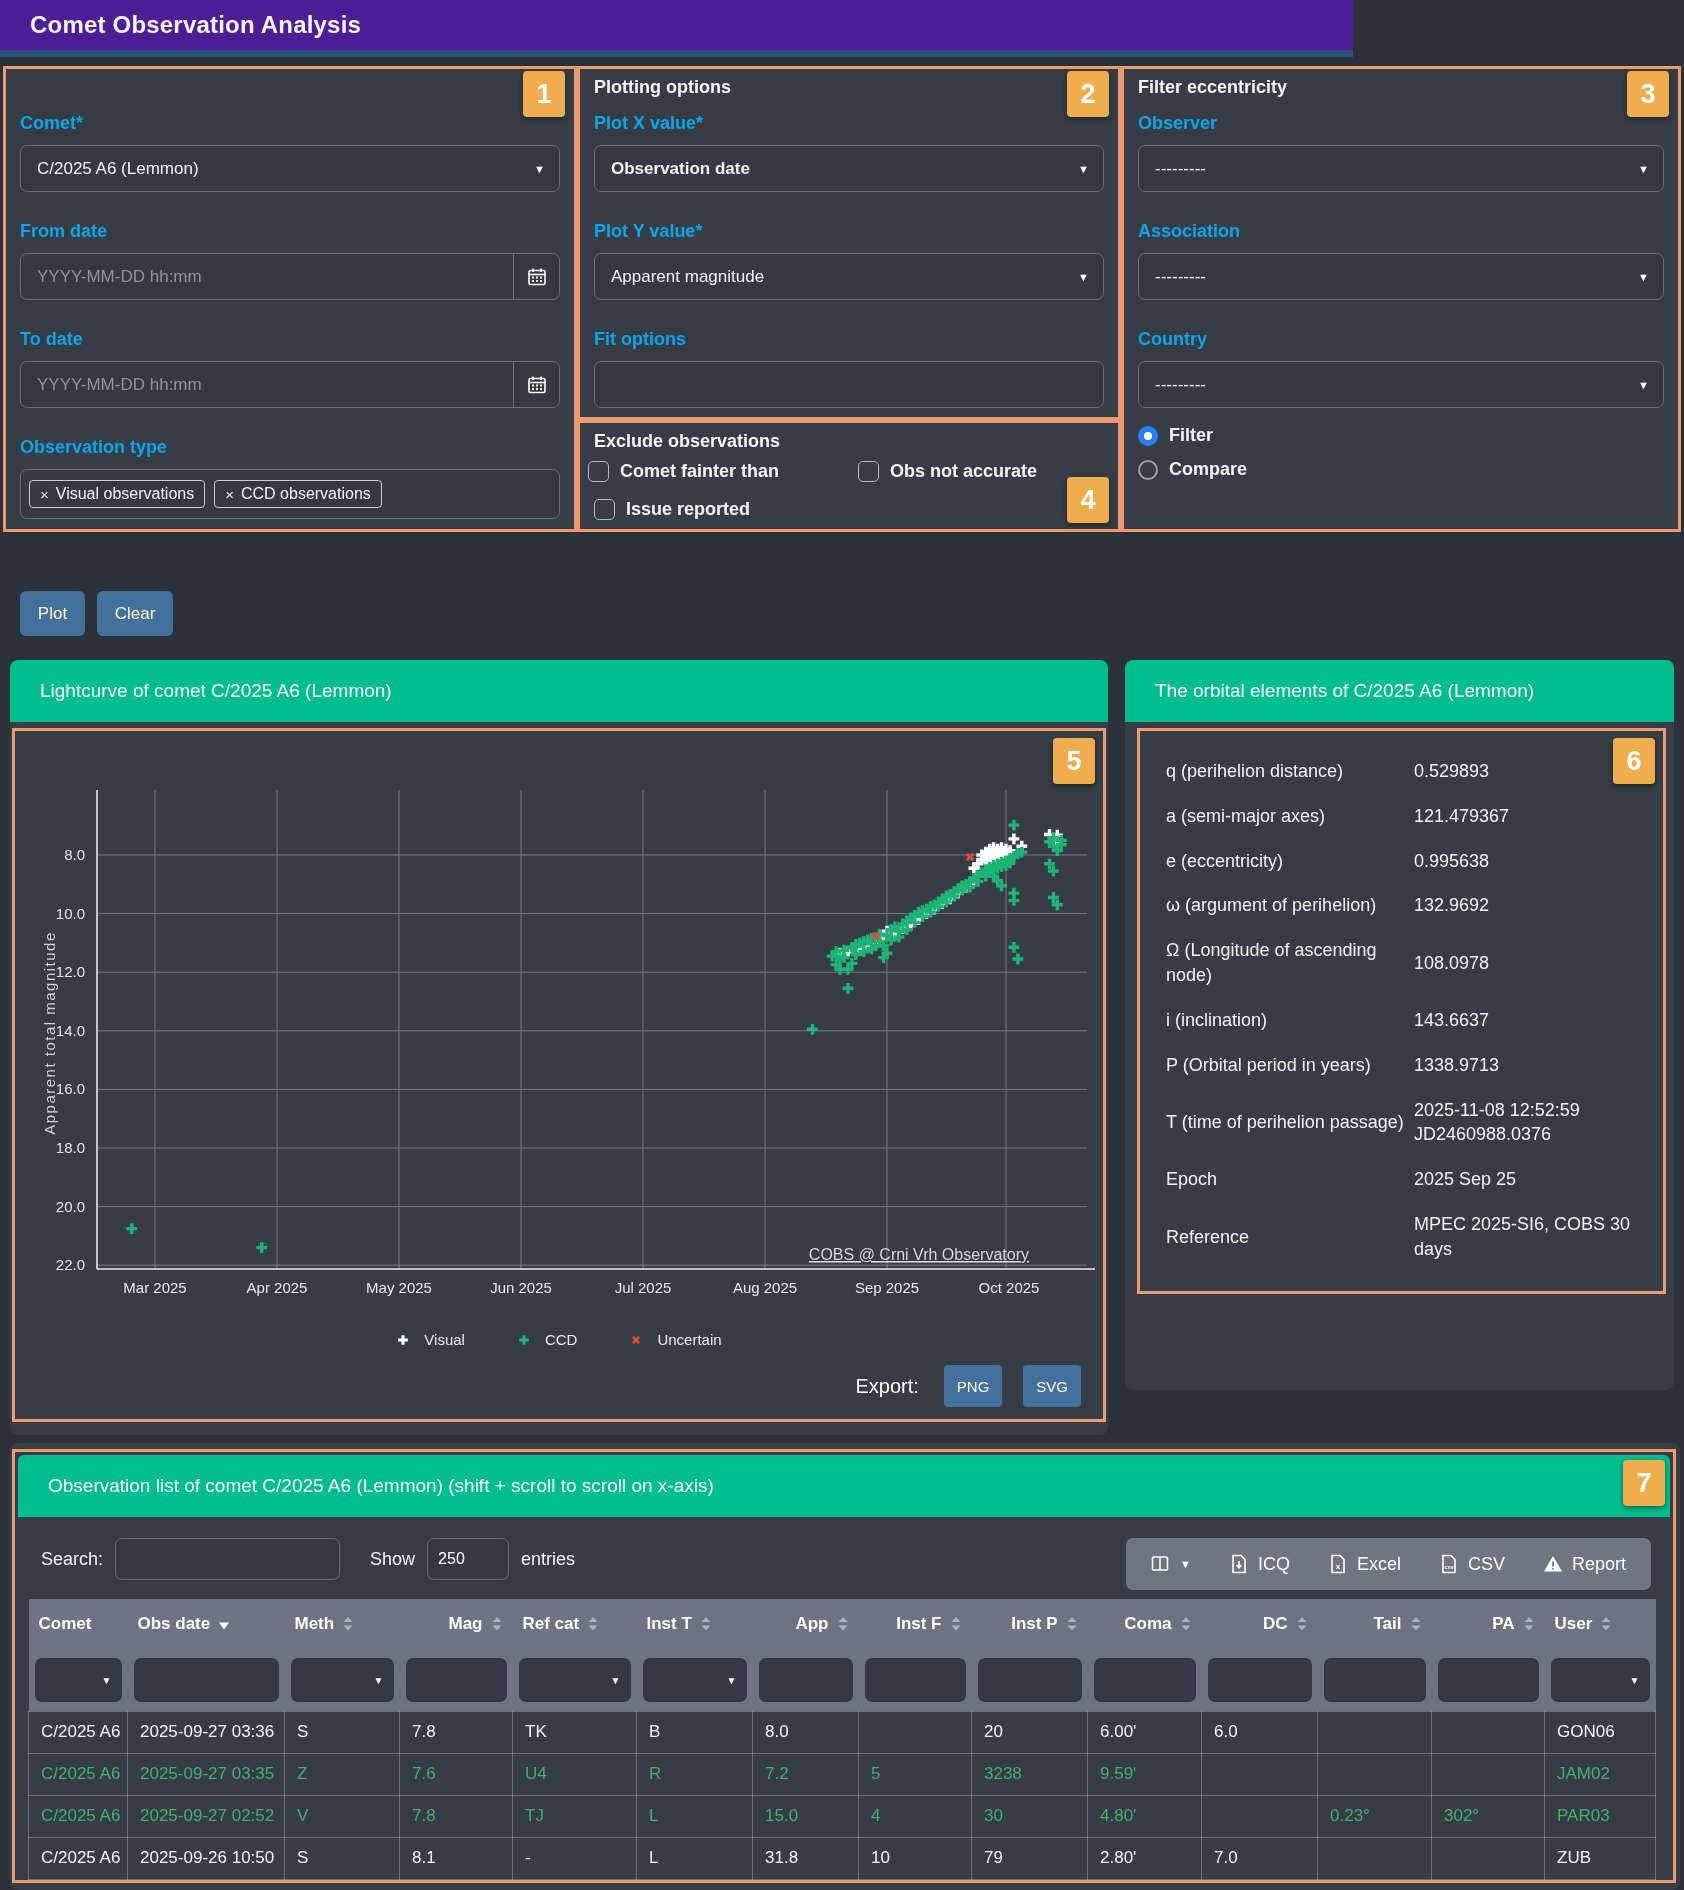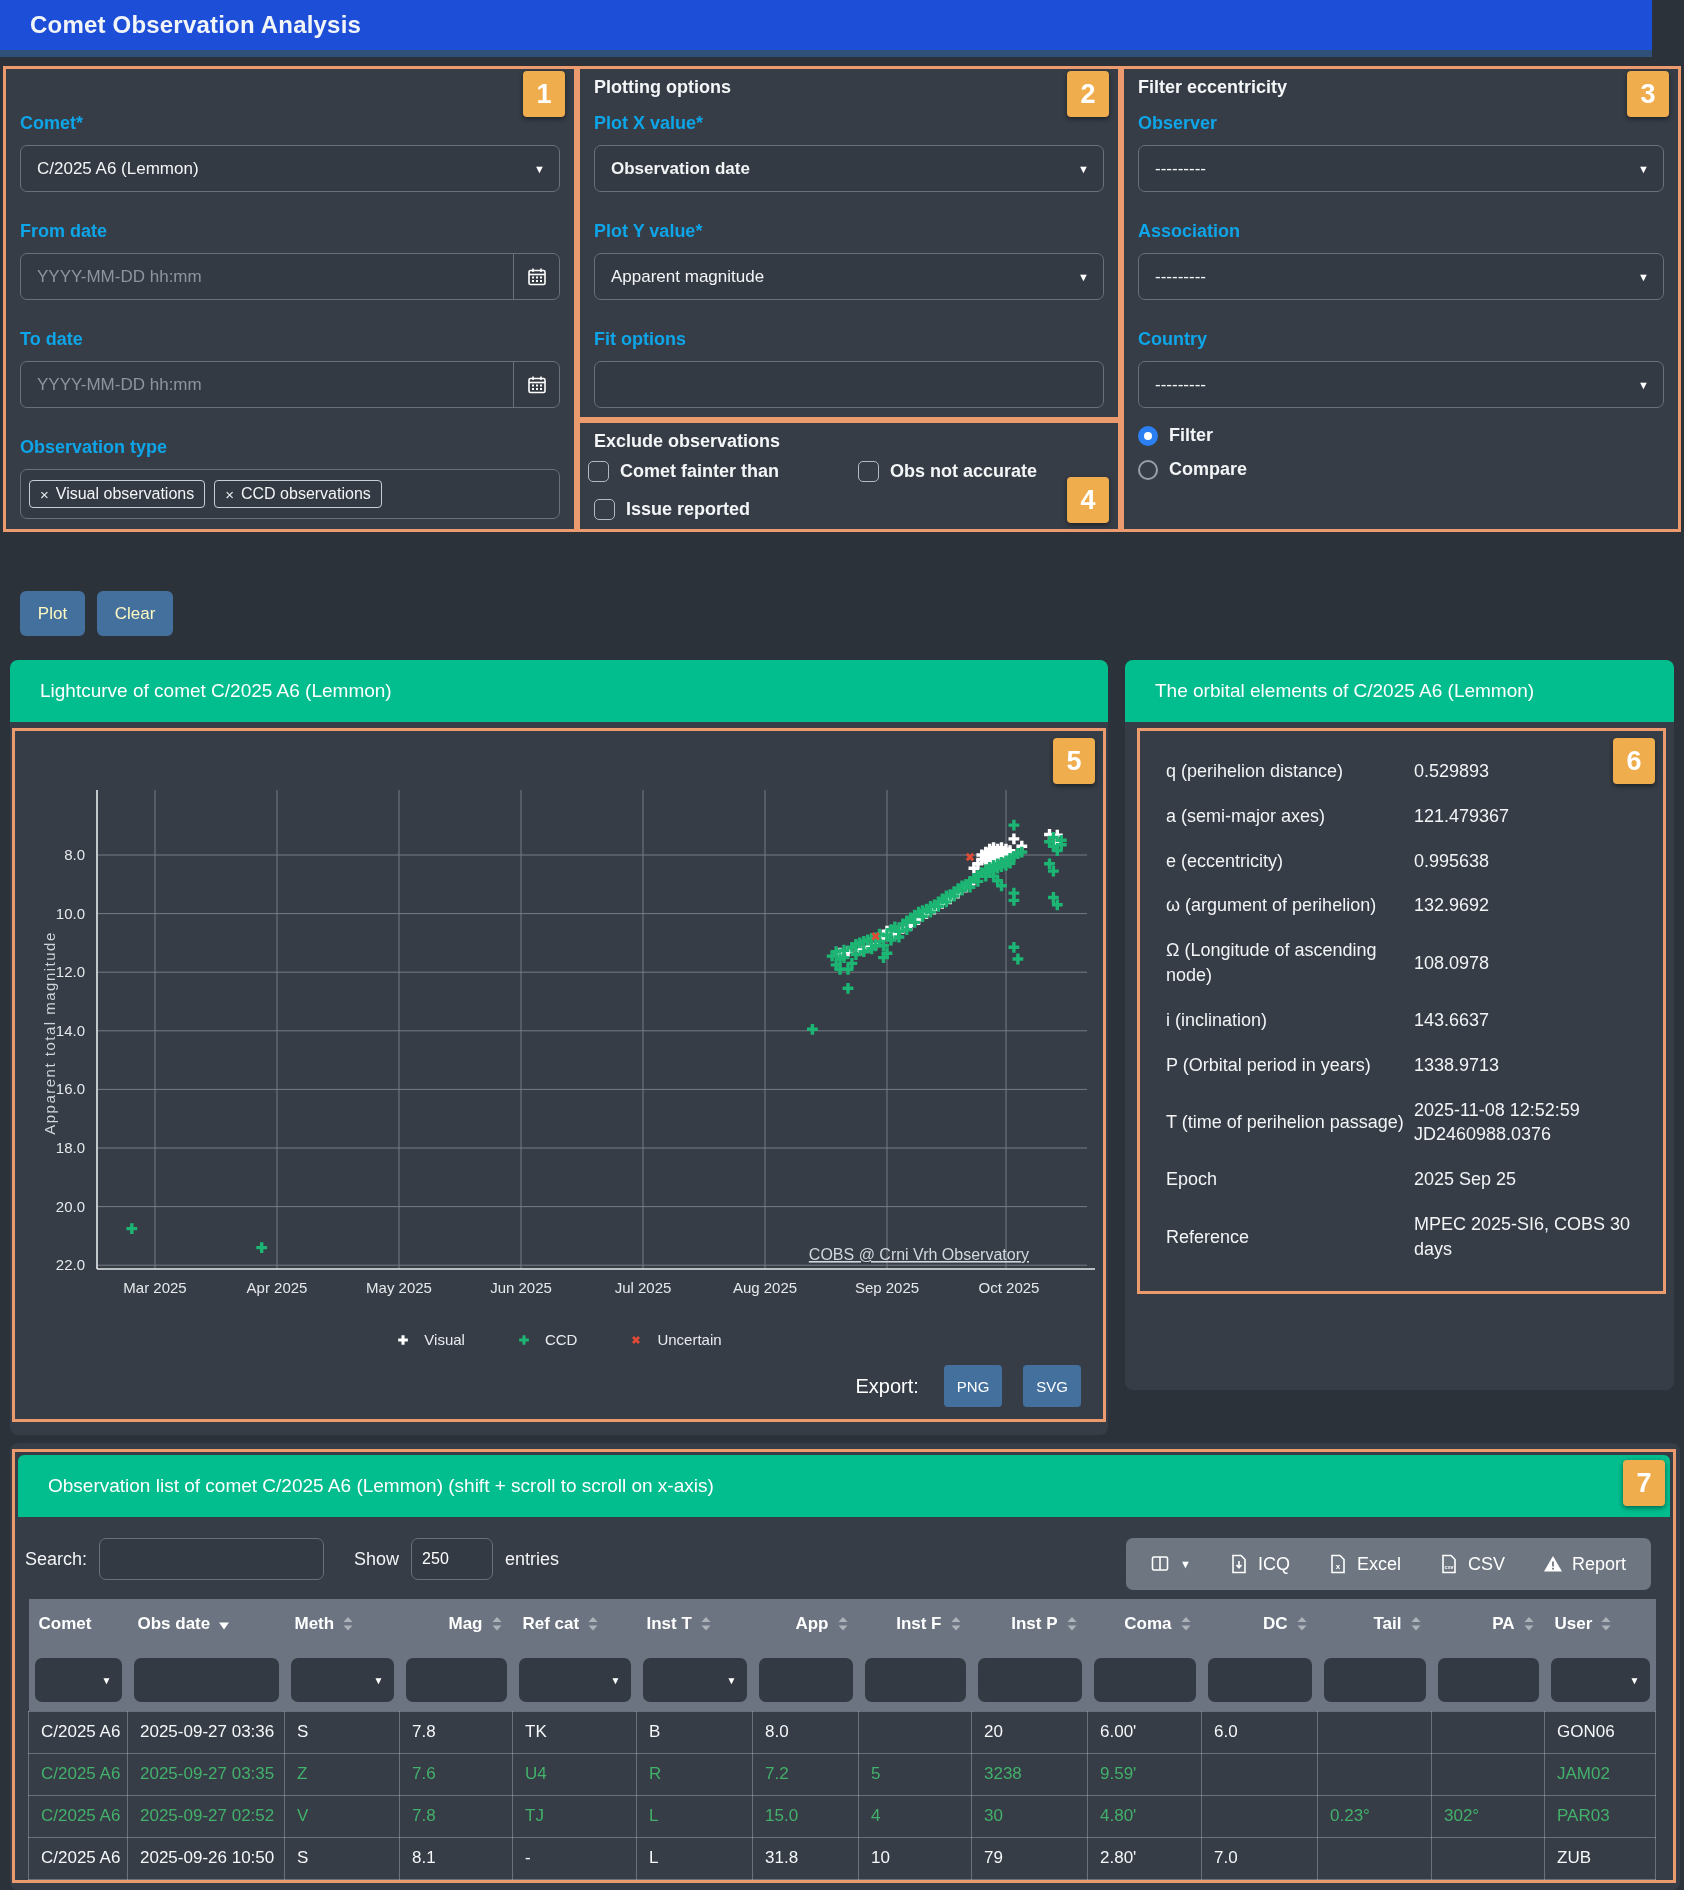--- a/index.html
+++ b/index.html
@@ -1,20 +1,20 @@
 <!DOCTYPE html>
 <html><head>
 <meta charset="utf-8">
 <style>
   html,body{margin:0;padding:0;background:#23282e;}
   *{box-sizing:border-box;font-family:"Liberation Sans",sans-serif;}
   #app{position:relative;width:1684px;height:1890px;background:#2c3239;overflow:hidden;color:#f2f4f6;}
 
   
-  .topbar{position:absolute;left:0;top:0;width:1652px;height:57px;background:#1d4ed8;border-bottom:7px solid #2f5078;}
+  .topbar{position:absolute;left:0;top:0;width:1353px;height:57px;background:#4c1d95;border-bottom:7px solid #2f5078;}
   .topbar h1{margin:0;padding:11px 0 0 30px;font-size:24px;font-weight:700;color:#f2f5f8;letter-spacing:.2px;}
 
   
   .panel{position:absolute;border:3px solid #ec9b6e;background:#363d46;}
   .badge-num{position:absolute;width:42px;height:46px;background:#f0ad4e;color:#fff;font-size:27px;font-weight:700;
     display:flex;align-items:center;justify-content:center;border-radius:4px;box-shadow:0 2px 5px rgba(0,0,0,.45);z-index:5;}
   .form-label{font-size:18px;font-weight:700;color:#0ea5e9;position:absolute;left:14px;}
   .sec-title{font-size:18px;font-weight:700;color:#f4f6f8;position:absolute;left:14px;top:8px;}
 
   .sel,.inp,.box{position:absolute;left:14px;height:47px;background:#343a43;border:1px solid #697079;border-radius:7px;}
@@ -491,21 +491,21 @@
     </div>
   </div>
 
   <div class="card" style="left:10px;top:1443px;width:1670px;height:447px;">
     <div class="obox" style="left:2px;top:6px;width:1664px;height:434px;">
       <div class="green-head" style="left:3px;top:3px;width:1652px;height:62px;border-radius:6px 6px 0 0;">
         <span>Observation list of comet C/2025 A6 (Lemmon) (shift + scroll to scroll on x-axis)</span>
       </div>
       <div class="badge-num" style="top:8px;right:8px;">7</div>
 
-      <div class="search-row" style="left:10px;top:86px;gap:12px;">
+      <div class="search-row" style="left:26px;top:86px;gap:12px;">
         <span class="slbl">Search:</span>
         <input class="s-inp" style="width: 225px;">
         <span class="slbl" style="margin-left:18px;">Show</span>
         <input class="s-inp" style="width: 82px;" value="250">
         <span class="slbl">entries</span>
       </div>
 
       <div class="toolbar" style="right:22px;top:86px;" id="table-toolbar">
           <button class="tbtn">
             <svg width="20" height="20" viewBox="0 0 20 20">

